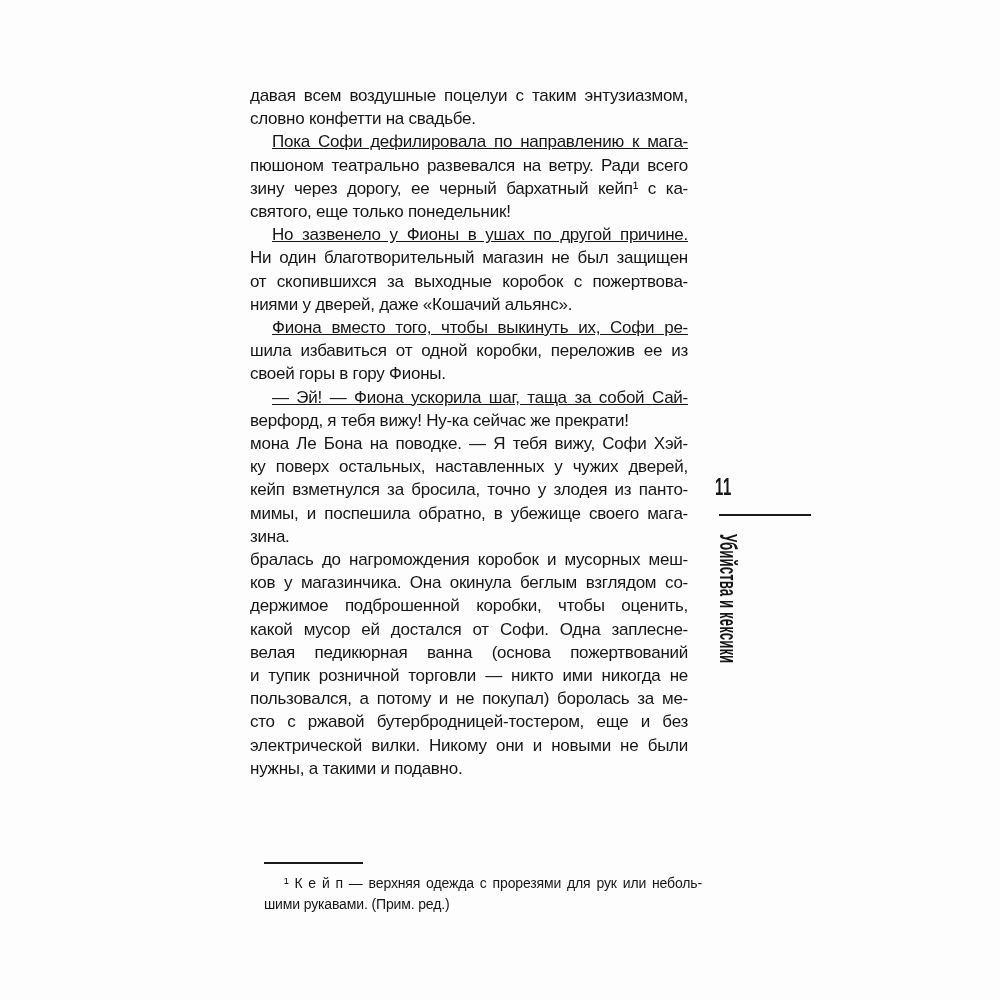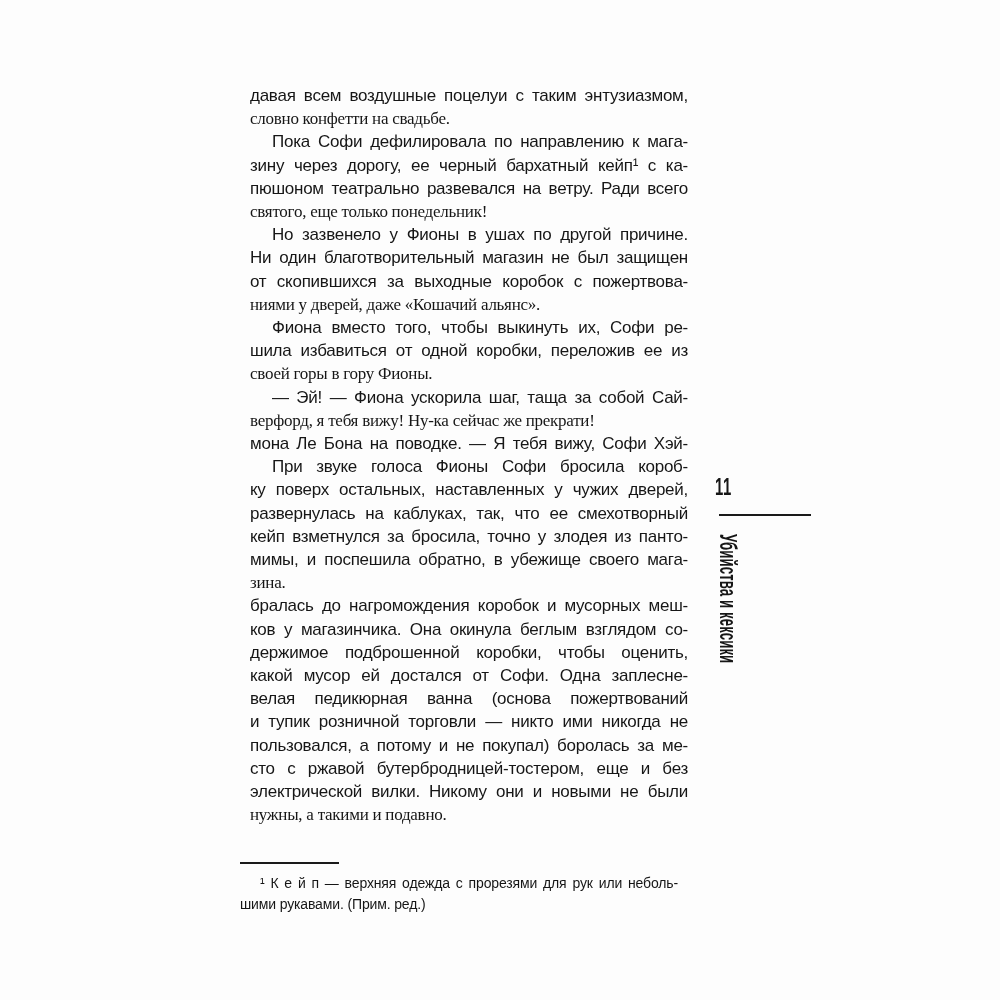--- a/index.html
+++ b/index.html
@@ -16,25 +16,25 @@
     overflow:hidden;
   }
   .page{position:relative;width:1000px;height:1000px;}
 
   
   .body-text{
     position:absolute;left:250px;top:84px;width:438px;
     font-size:17px;line-height:23.2px;letter-spacing:-0.015em;
   }
   .bl{text-align:justify;text-align-last:justify;}
-  .bl.last{text-align:left;text-align-last:left;font-family:Liberation Serif, serif;}
-  .bl.ind{padding-left:22px;}
+  .bl.last{text-align:left;text-align-last:left;}
+  .bl.ind{padding-left:22px;text-decoration:underline;}
 
   
-  .footnote{position:absolute;left:240px;top:862px;width:438px;}
+  .footnote{position:absolute;left:264px;top:862px;width:438px;}
   .fn-sep{width:99px;height:2px;background:var(--rule);margin-bottom:9px;}
   .fn-line{font-size:14px;line-height:21px;letter-spacing:-0.01em;}
   .fn-line.first{padding-left:20px;text-align:justify;text-align-last:justify;}
   .fn-italic{}
 
   
   .page-num{
     position:absolute;left:715px;top:475px;
     font-weight:bold;font-size:24px;line-height:24px;letter-spacing:1px;
     transform:scale(0.62,1);transform-origin:left top;
@@ -55,22 +55,22 @@
 
   <div class="body-text">
 
     <div>
       <div class="bl">давая всем воздушные поцелуи с таким энтузиазмом,</div>
       <div class="bl last">словно конфетти на свадьбе.</div>
     </div>
 
     <div>
       <div class="bl ind">Пока Софи дефилировала по направлению к мага-</div>
+      <div class="bl">пюшоном театрально развевался на ветру. Ради всего</div>
       <div class="bl">зину через дорогу, ее черный бархатный кейп¹ с ка-</div>
-      <div class="bl">пюшоном театрально развевался на ветру. Ради всего</div>
       <div class="bl last">святого, еще только понедельник!</div>
     </div>
 
     <div>
       <div class="bl ind">Но зазвенело у Фионы в ушах по другой причине.</div>
       <div class="bl">Ни один благотворительный магазин не был защищен</div>
       <div class="bl">от скопившихся за выходные коробок с пожертвова-</div>
       <div class="bl last">ниями у дверей, даже «Кошачий альянс».</div>
     </div>
 
@@ -80,23 +80,21 @@
       <div class="bl last">своей горы в гору Фионы.</div>
     </div>
 
     <div>
       <div class="bl ind">— Эй! — Фиона ускорила шаг, таща за собой Сай-</div>
       <div class="bl last">верфорд, я тебя вижу! Ну-ка сейчас же прекрати!</div>
       <div class="bl">мона Ле Бона на поводке. — Я тебя вижу, Софи Хэй-</div>
     </div>
 
     <div>
-      <div class="bl ind">При звуке голоса Фионы Софи бросила короб-</div>
       <div class="bl">ку поверх остальных, наставленных у чужих дверей,</div>
-      <div class="bl">развернулась на каблуках, так, что ее смехотворный</div>
       <div class="bl">кейп взметнулся за бросила, точно у злодея из панто-</div>
       <div class="bl">мимы, и поспешила обратно, в убежище своего мага-</div>
       <div class="bl last">зина.</div>
     </div>
 
     <div>
       <div class="bl">бралась до нагромождения коробок и мусорных меш-</div>
       <div class="bl">ков у магазинчика. Она окинула беглым взглядом со-</div>
       <div class="bl">держимое подброшенной коробки, чтобы оценить,</div>
       <div class="bl">какой мусор ей достался от Софи. Одна заплесне-</div>

